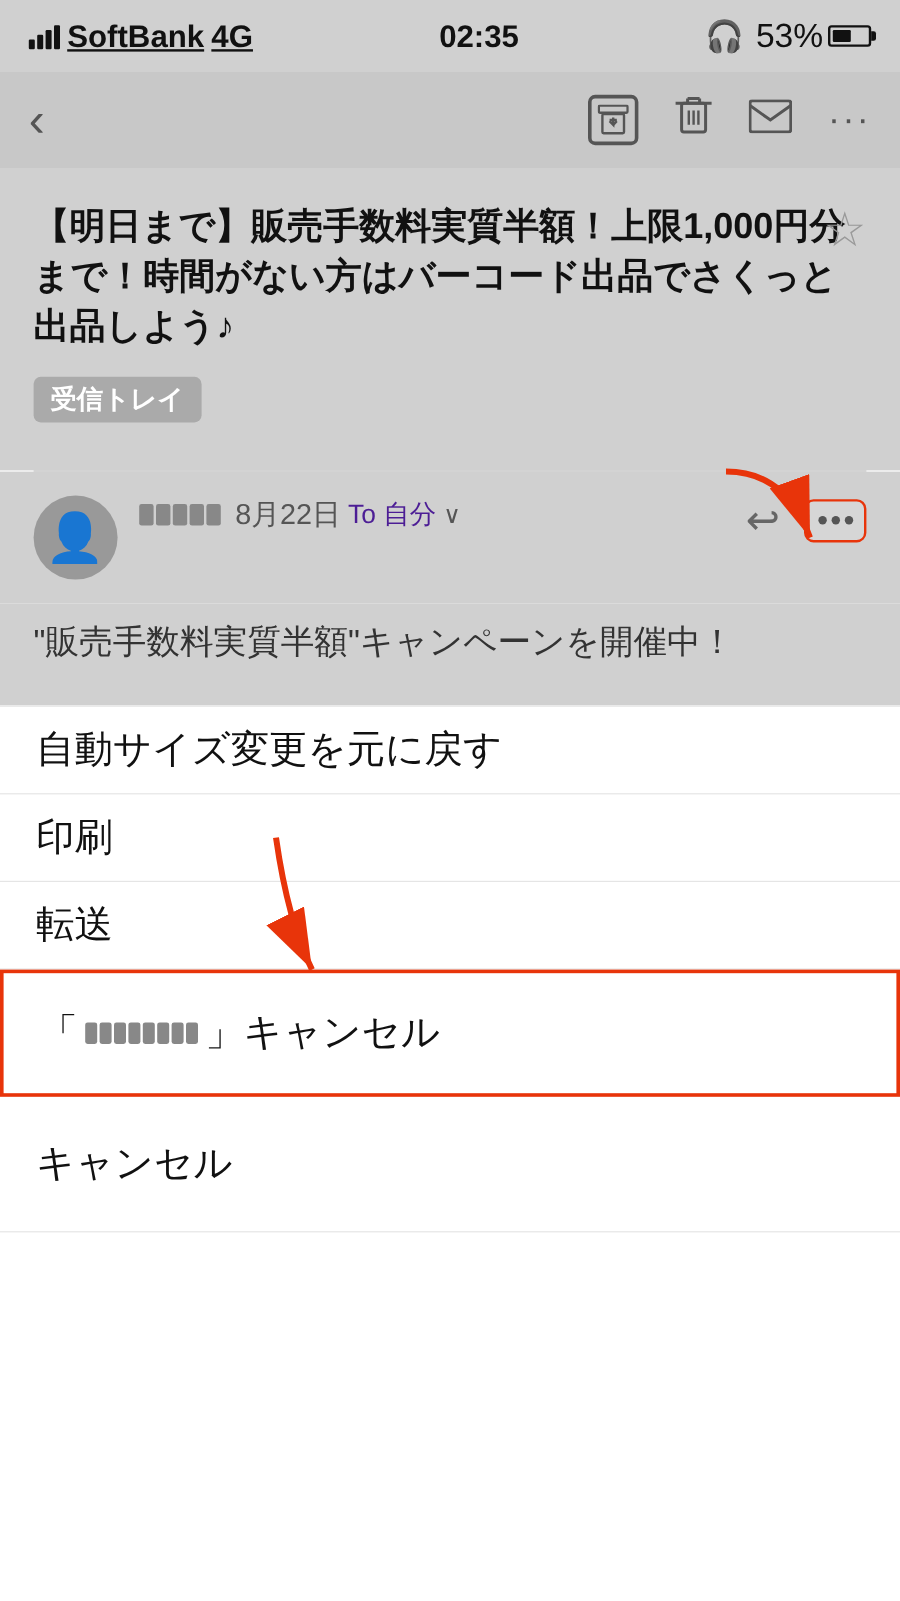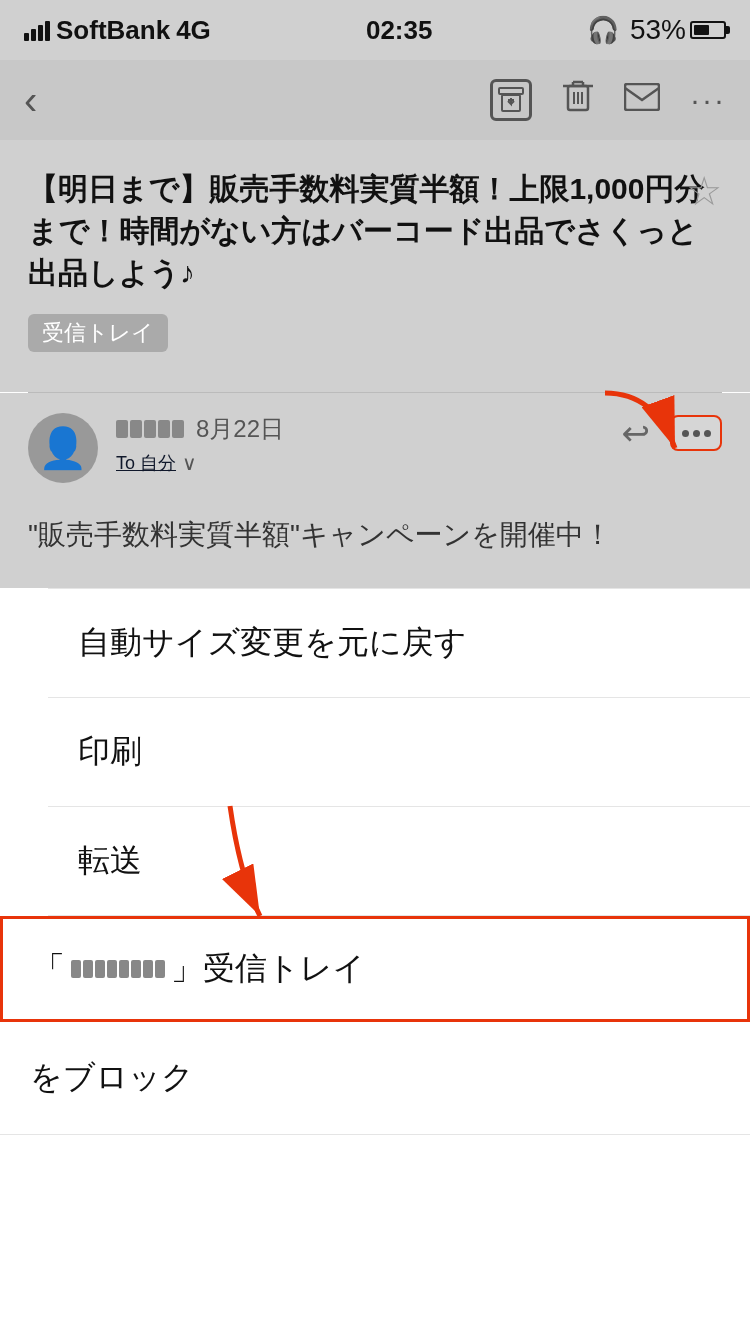--- a/index.html
+++ b/index.html
@@ -24,20 +24,21 @@
       justify-content: space-between;
       padding: 0 24px;
     }
     .status-left {
       display: flex;
       align-items: center;
       gap: 6px;
       font-size: 24px;
       font-weight: 600;
       color: #111;
+      text-decoration: underline;
     }
     .signal-bars {
       display: flex;
       align-items: flex-end;
       gap: 2px;
       height: 22px;
     }
     .signal-bar {
       width: 5px;
       background: #111;
@@ -139,20 +140,21 @@
       margin-bottom: 20px;
     }
     .inbox-badge {
       display: inline-block;
       background: #aaa;
       color: #fff;
       font-size: 22px;
       padding: 4px 14px;
       border-radius: 6px;
       margin-bottom: 20px;
+      font-weight: bold;
     }
     .star-icon {
       position: absolute;
       right: 28px;
       top: 28px;
       font-size: 40px;
       color: #999;
     }
 
     
@@ -185,21 +187,20 @@
       align-items: center;
       justify-content: center;
       flex-shrink: 0;
     }
     .avatar-person {
       font-size: 40px;
       color: #fff;
     }
     .sender-info {
       display: flex;
-      flex-direction: column;
       gap: 6px;
     }
     .sender-name-row {
       display: flex;
       align-items: center;
       gap: 12px;
     }
     .sender-name-redacted {
       display: flex;
       align-items: center;
@@ -209,23 +210,22 @@
       width: 12px;
       height: 18px;
       background: #888;
       border-radius: 2px;
     }
     .sender-date {
       font-size: 24px;
       color: #555;
     }
     .sender-to {
-      font-size: 18px;
-      color: #0f172a;
-      text-decoration: underline;
+      font-size: 22px;
+      color: #4c1d95;
     }
     .chevron-down {
       font-size: 20px;
       color: #555;
     }
 
     
     .email-meta-actions {
       display: flex;
       align-items: center;
@@ -261,26 +261,25 @@
       color: #333;
       line-height: 1.6;
     }
 
     
     .menu-panel {
       background: #fff;
       width: 100%;
     }
     .menu-item {
-      padding: 32px 30px;
+      padding: 14px 30px;
       font-size: 32px;
       color: #111;
       border-bottom: 1px solid #e5e5e5;
       cursor: pointer;
-      margin-left: 48px;
     }
     .menu-item:first-child {
       border-top: 1px solid #e5e5e5;
     }
     .menu-item-block-highlighted {
       padding: 28px 30px;
       font-size: 32px;
       color: #111;
       border: 3px solid #e8340a;
       margin: 0;
@@ -458,19 +457,19 @@
       <span class="block-redact">
         <span class="block-redact-block"></span>
         <span class="block-redact-block"></span>
         <span class="block-redact-block"></span>
         <span class="block-redact-block"></span>
         <span class="block-redact-block"></span>
         <span class="block-redact-block"></span>
         <span class="block-redact-block"></span>
         <span class="block-redact-block"></span>
       </span>
-      <span>」受信トレイ</span>
-    </div>
-  </div>
-
-  <div class="cancel-item">をブロック</div>
+      <span>」キャンセル</span>
+    </div>
+  </div>
+
+  <div class="cancel-item">キャンセル</div>
 
 </div>
 
 </body></html>

